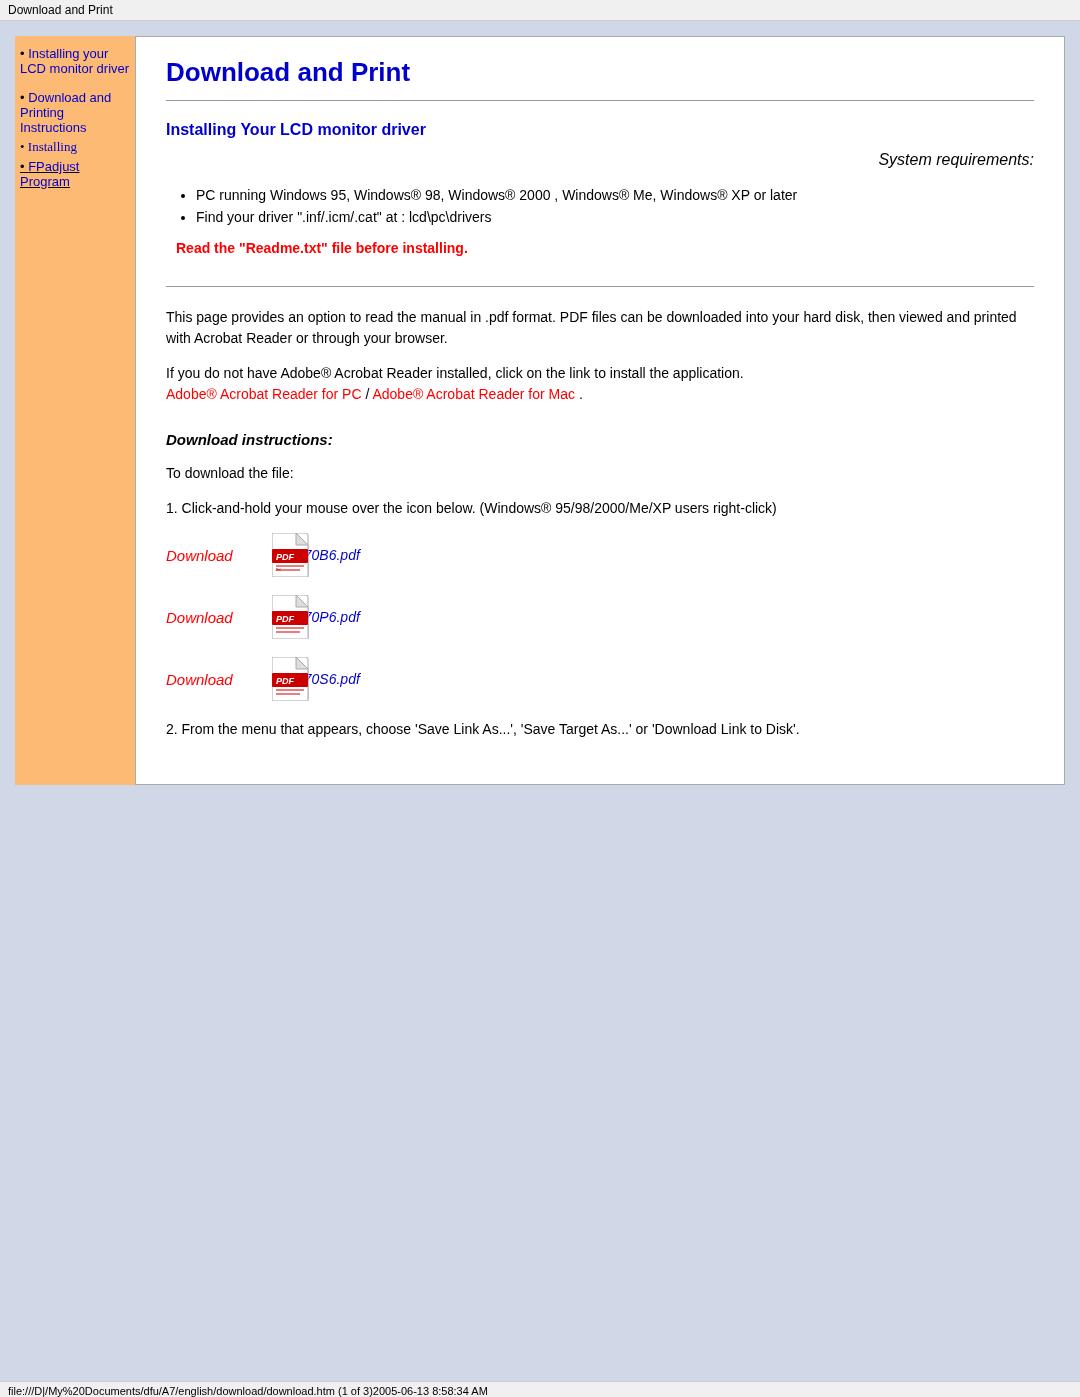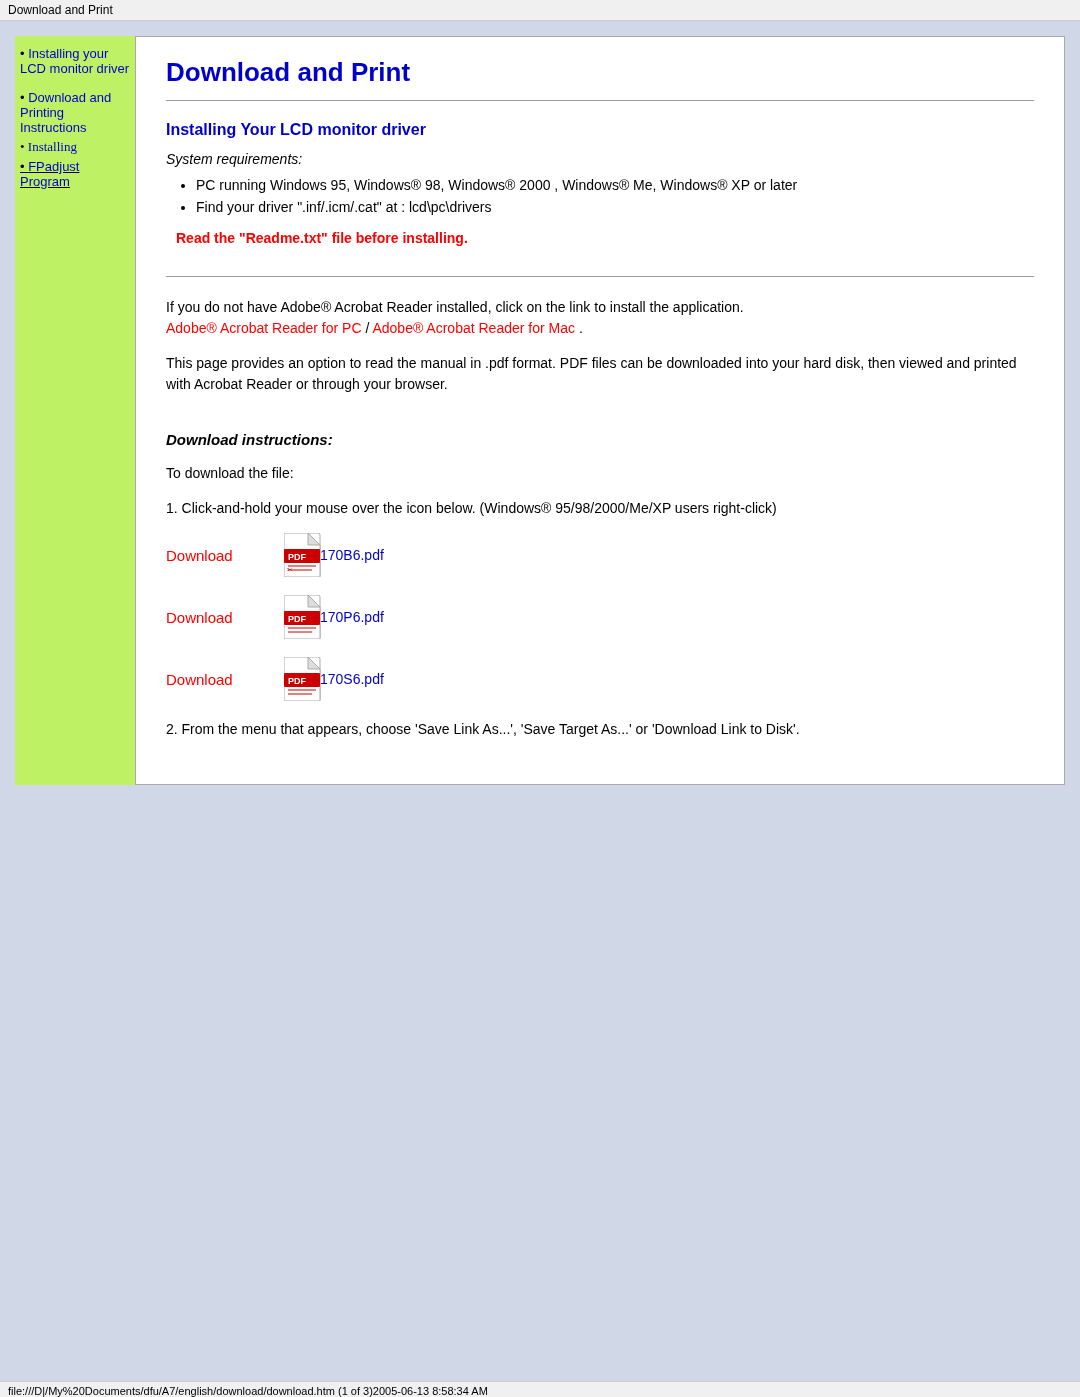--- a/index.html
+++ b/index.html
@@ -16,21 +16,21 @@
       font-size: 12px;
       color: #000;
       border-bottom: 1px solid #ccc;
     }
     .outer-wrapper {
       background: #d0d8e8;
       padding: 15px;
       min-height: 1360px;
     }
     .inner-wrapper {
-      background: #bef264;
+      background: #fdba74;
       display: flex;
       gap: 0;
     }
     .sidebar {
       width: 120px;
       min-width: 120px;
       padding: 10px 5px;
       font-size: 13px;
     }
     .sidebar ul {
@@ -68,22 +68,23 @@
       margin: 10px 0 20px 0;
     }
     .section-heading {
       color: #0000cc;
       font-size: 16px;
       font-weight: bold;
       margin-bottom: 12px;
     }
     .system-req-label {
       font-style: italic;
-      margin-bottom: 10px;
-      font-size: 14px;
+      margin-bottom: 18px;
+      font-size: 16px;
+      text-align: right;
     }
     .bullet-list {
       margin-left: 30px;
       margin-bottom: 15px;
     }
     .bullet-list li {
       margin-bottom: 6px;
       list-style: disc;
       font-size: 14px;
     }
@@ -111,21 +112,21 @@
     .download-instructions-heading {
       font-style: italic;
       font-weight: bold;
       font-size: 15px;
       margin-bottom: 15px;
     }
     .download-row {
       display: flex;
       align-items: center;
       margin-bottom: 18px;
-      gap: 12px;
+      font-style: italic;
     }
     .download-label {
       color: red;
       font-size: 15px;
       font-weight: normal;
       width: 90px;
       cursor: pointer;
     }
     .pdf-icon {
       width: 40px;
@@ -178,33 +179,33 @@
 
       <h2 class="section-heading">Installing Your LCD monitor driver</h2>
       <p class="system-req-label">System requirements:</p>
       <ul class="bullet-list">
         <li>PC running Windows 95, Windows® 98, Windows® 2000 , Windows® Me, Windows® XP or later</li>
         <li>Find your driver ".inf/.icm/.cat" at : lcd\pc\drivers</li>
       </ul>
       <p class="readme-notice">Read the "Readme.txt" file before installing.</p>
 
       <hr class="divider" style="margin-top:30px;">
+
+      <p class="para">This page provides an option to read the manual in .pdf format. PDF files can be downloaded into your hard disk, then viewed and printed with Acrobat Reader or through your browser.</p>
 
       <p class="para">
         <span>If you do not have Adobe® Acrobat Reader installed, click on the link to install the application.</span>
         <br>
         <a href="#" class="link-red">Adobe® Acrobat Reader for PC</a>
         <span> / </span>
         <a href="#" class="link-red">Adobe® Acrobat Reader for Mac</a>
         <span>.</span>
       </p>
 
-      <p class="para">This page provides an option to read the manual in .pdf format. PDF files can be downloaded into your hard disk, then viewed and printed with Acrobat Reader or through your browser.</p>
-
-      <p class="download-instructions-heading" style="margin-top:36px;">Download instructions:</p>
+      <p class="download-instructions-heading" style="margin-top:26px;">Download instructions:</p>
       <p class="para">To download the file:</p>
       <p class="para">1. Click-and-hold your mouse over the icon below. (Windows® 95/98/2000/Me/XP users right-click)</p>
 
       <div class="download-row">
         <span class="download-label">Download</span>
         <span class="pdf-icon">
           <svg viewBox="0 0 40 44" xmlns="http://www.w3.org/2000/svg">
             <rect x="0" y="0" width="36" height="44" rx="2" fill="#fff" stroke="#aaa" stroke-width="1"></rect>
             <polygon points="24,0 36,12 36,44 0,44 0,0" fill="#fff" stroke="#aaa" stroke-width="1"></polygon>
             <polygon points="24,0 24,12 36,12" fill="#ddd" stroke="#aaa" stroke-width="1"></polygon>

